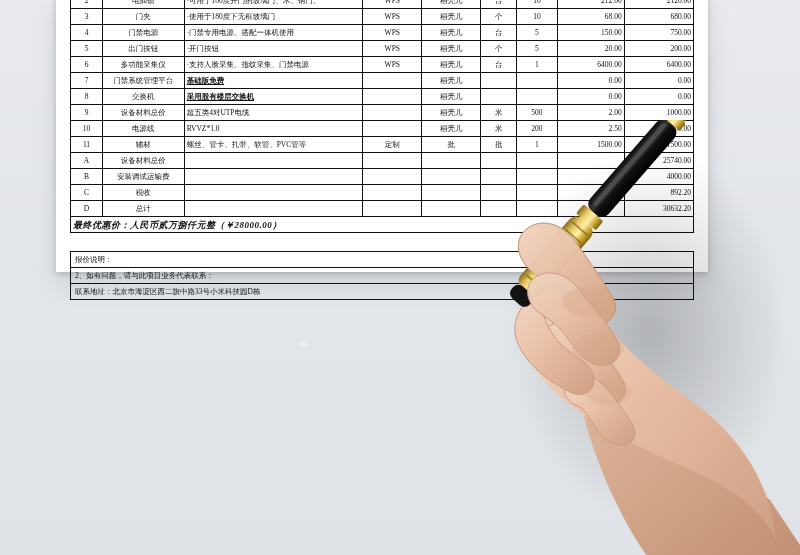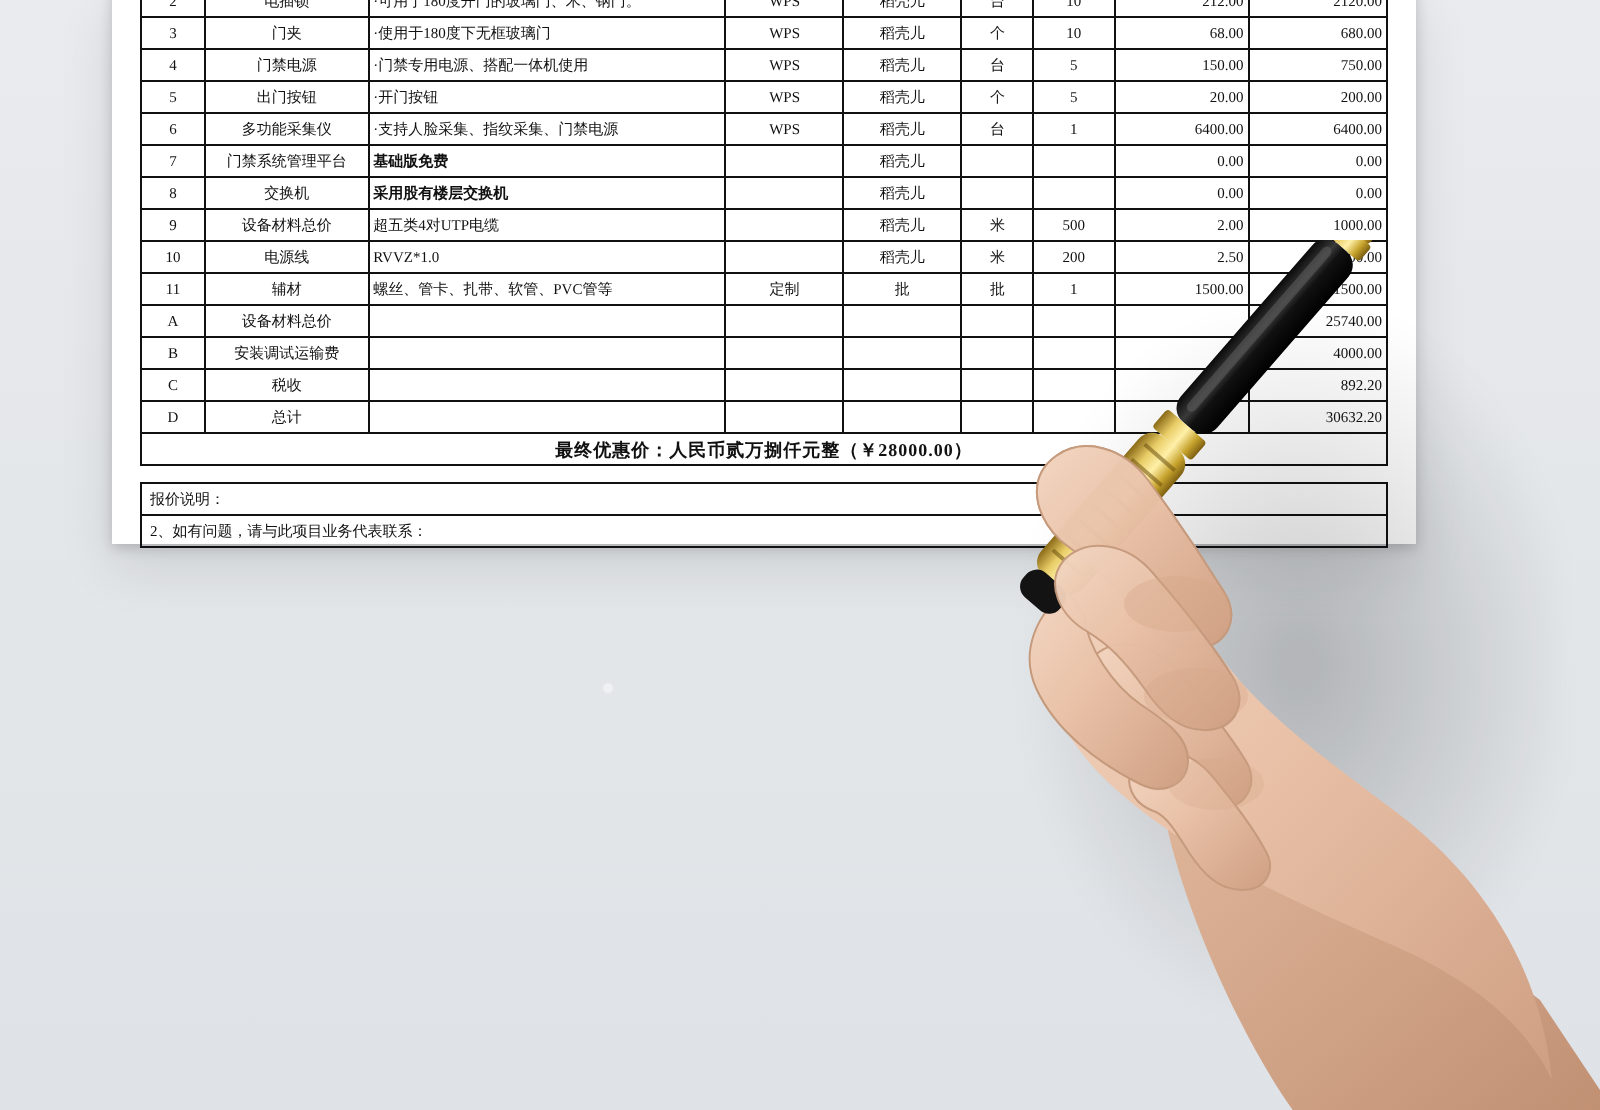--- a/index.html
+++ b/index.html
@@ -46,29 +46,29 @@
   .c-idx{width:26px;text-align:center;}
   .c-name{width:74px;text-align:center;}
   .c-spec{width:168px;text-align:left;padding-left:4px;}
   .c-brand{width:52px;text-align:center;}
   .c-make{width:52px;text-align:center;}
   .c-unit{width:30px;text-align:center;}
   .c-qty{width:34px;text-align:center;}
   .c-price{width:60px;text-align:right;padding-right:6px;}
   .c-total{width:62px;text-align:right;padding-right:6px;}
 
-  .bold{font-weight:bold;}
+  .bold{font-weight:bold;text-decoration:underline;}
   .final-row td{
-    height:19px;line-height:18px;text-align:center;font-weight:bold;font-size:9px;letter-spacing:.5px;
+    height:19px;line-height:18px;font-weight:bold;font-size:9px;letter-spacing:.5px;font-style:italic;
   }
 
   
   table.notes{
     border-collapse:collapse;width:624px;table-layout:fixed;font-size:7.5px;color:#111;
-    margin-top:8px;
+    margin-top:18px;
   }
   table.notes td{
     border:1px solid #111;height:15px;line-height:14px;padding:0 4px;white-space:nowrap;
     text-align:left;
   }
 
   
   .hand-wrap{position:absolute;left:470px;top:120px;width:340px;height:440px;pointer-events:none;}
 
   
@@ -269,20 +269,23 @@
       </tbody>
     </table>
 
     <table class="notes">
       <tbody>
         <tr>
           <td>报价说明：</td>
         </tr>
         <tr>
           <td>2、如有问题，请与此项目业务代表联系：</td>
+        </tr>
+        <tr>
+          <td>联系地址：北京市海淀区西二旗中路33号小米科技园D栋</td>
         </tr>
       </tbody>
     </table>
 
   </div>
 </div>
 
 <div class="hand-wrap">
   <div class="hand-shadow"></div>
 

